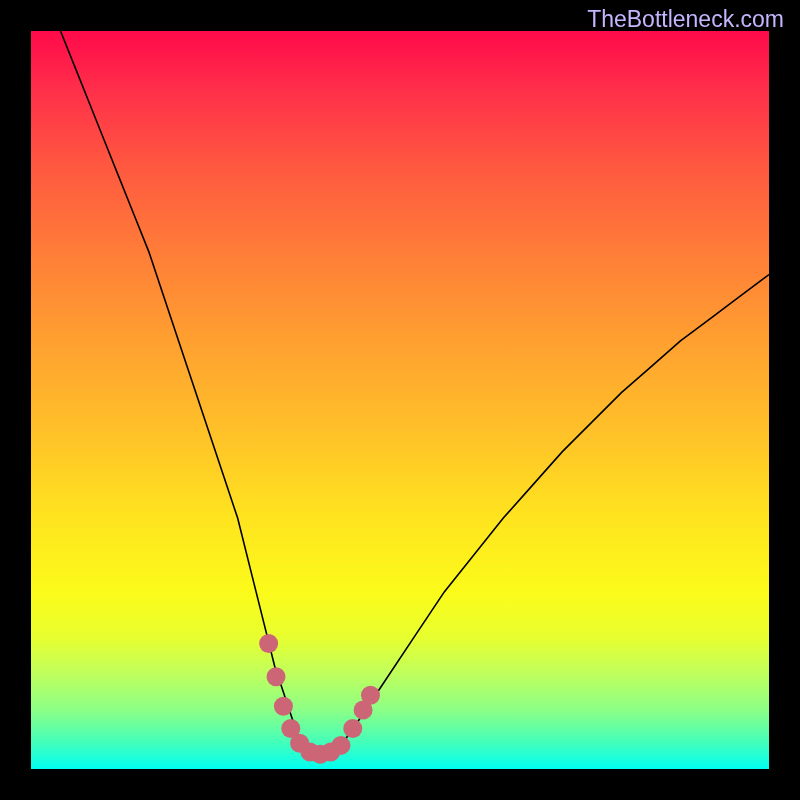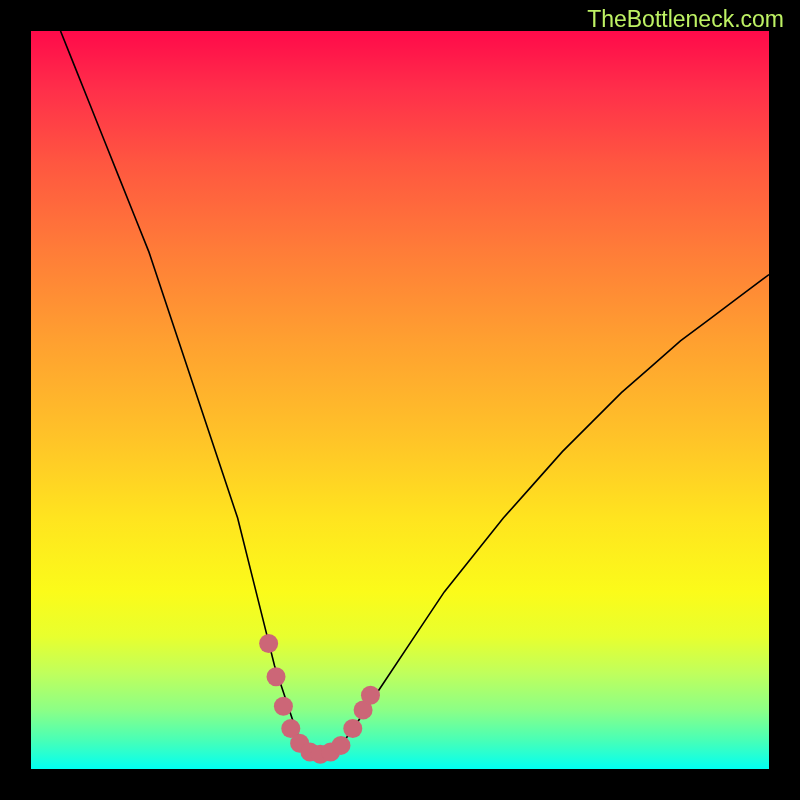--- a/index.html
+++ b/index.html
@@ -8,21 +8,21 @@
     height: 800px;
     background: #000;
     position: relative;
     font-family: Arial, Helvetica, sans-serif;
     overflow: hidden;
   }
   .watermark {
     position: absolute;
     top: 6px;
     right: 16px;
-    color: #bef264;
+    color: #c4b5fd;
     font-size: 23px;
     font-weight: 500;
     z-index: 10;
   }
   .plot-area {
     position: absolute;
     left: 31px;
     top: 31px;
     width: 738px;
     height: 738px;

